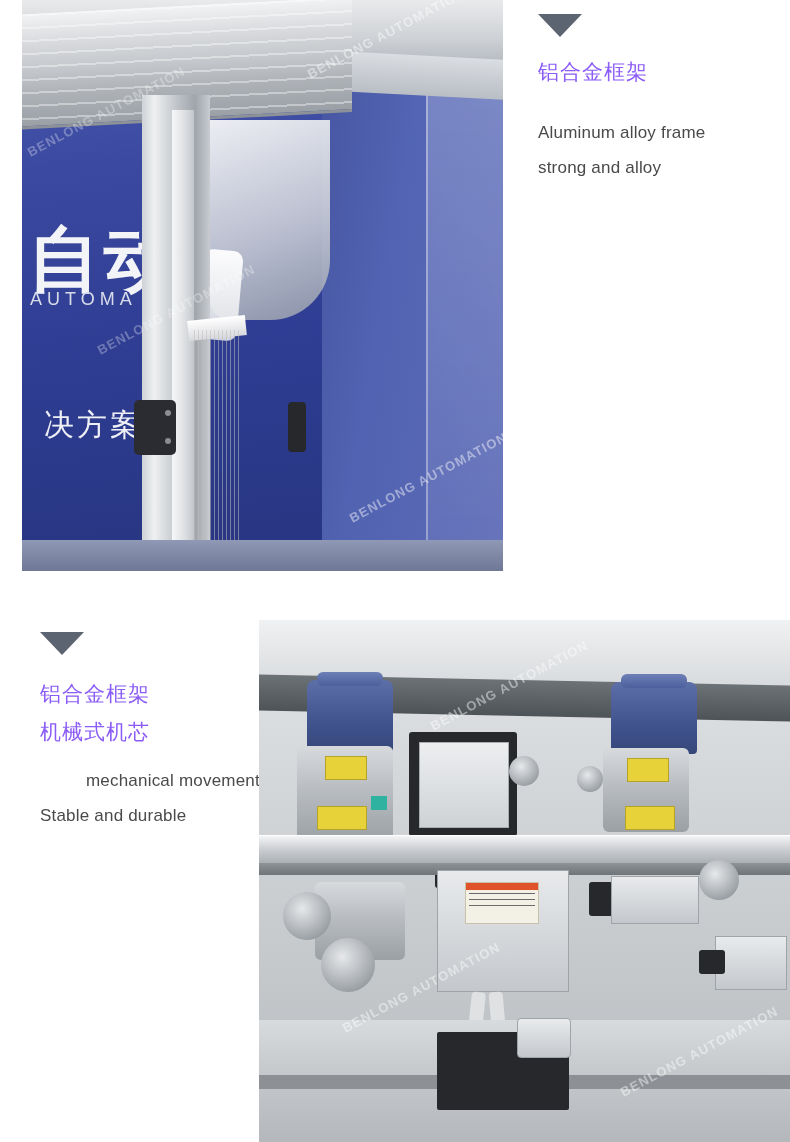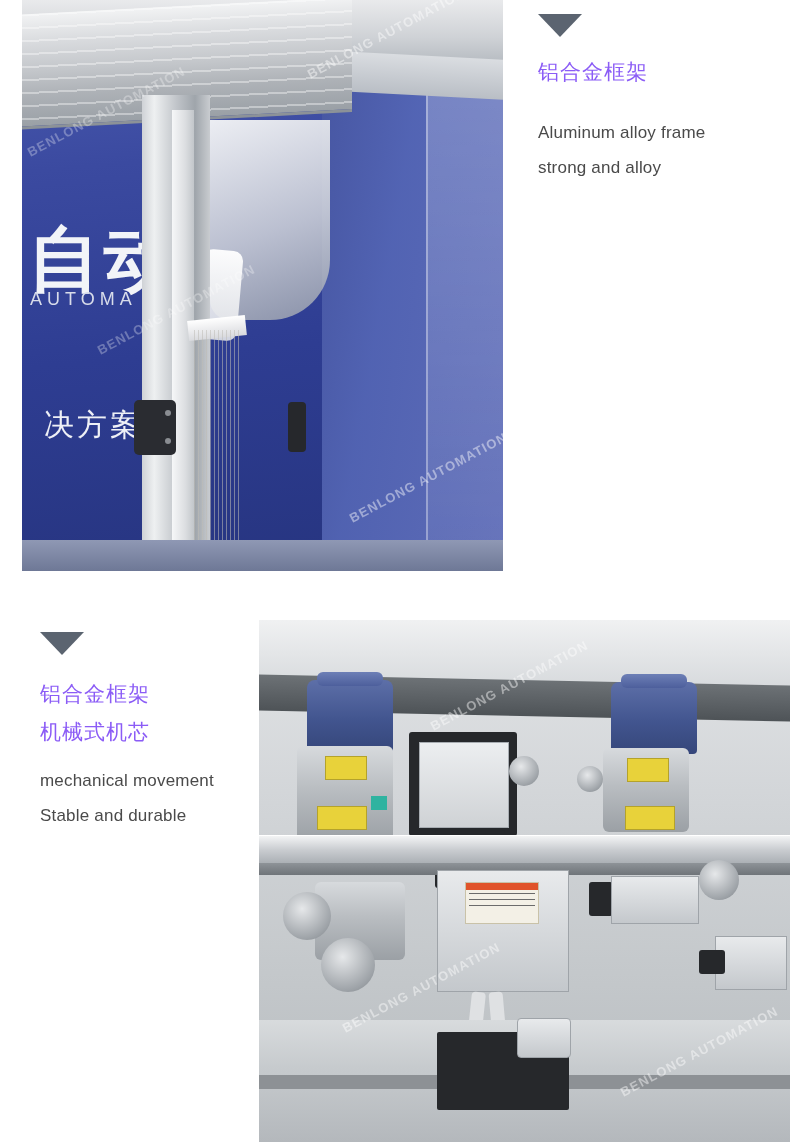--- a/index.html
+++ b/index.html
@@ -366,21 +366,21 @@
   <div class="tri"></div>
   <div class="caption-cn">铝合金框架</div>
   <div class="caption-en" style="margin-top:24px;">Aluminum alloy frame</div>
   <div class="caption-en">strong and alloy</div>
 </div>
 
 <div class="section" id="sec2-text">
   <div class="tri"></div>
   <div class="caption-cn">铝合金框架</div>
   <div class="caption-cn">机械式机芯</div>
-  <div class="caption-en" style="margin-top:12px;">mechanical movement</div>
+  <div class="caption-en" style="margin-top:12px;margin-left:46px;">mechanical movement</div>
   <div class="caption-en">Stable and durable</div>
 </div>
 
 <div class="section" id="sec2-photo">
   <div class="s2-bg"></div>
   <div class="s2-topband"></div>
   <div class="s2-darkband"></div>
 
   <div class="motor" style="left:48px; top:60px;"></div>
   <div class="gearbox" style="left:38px; top:126px;"></div>

